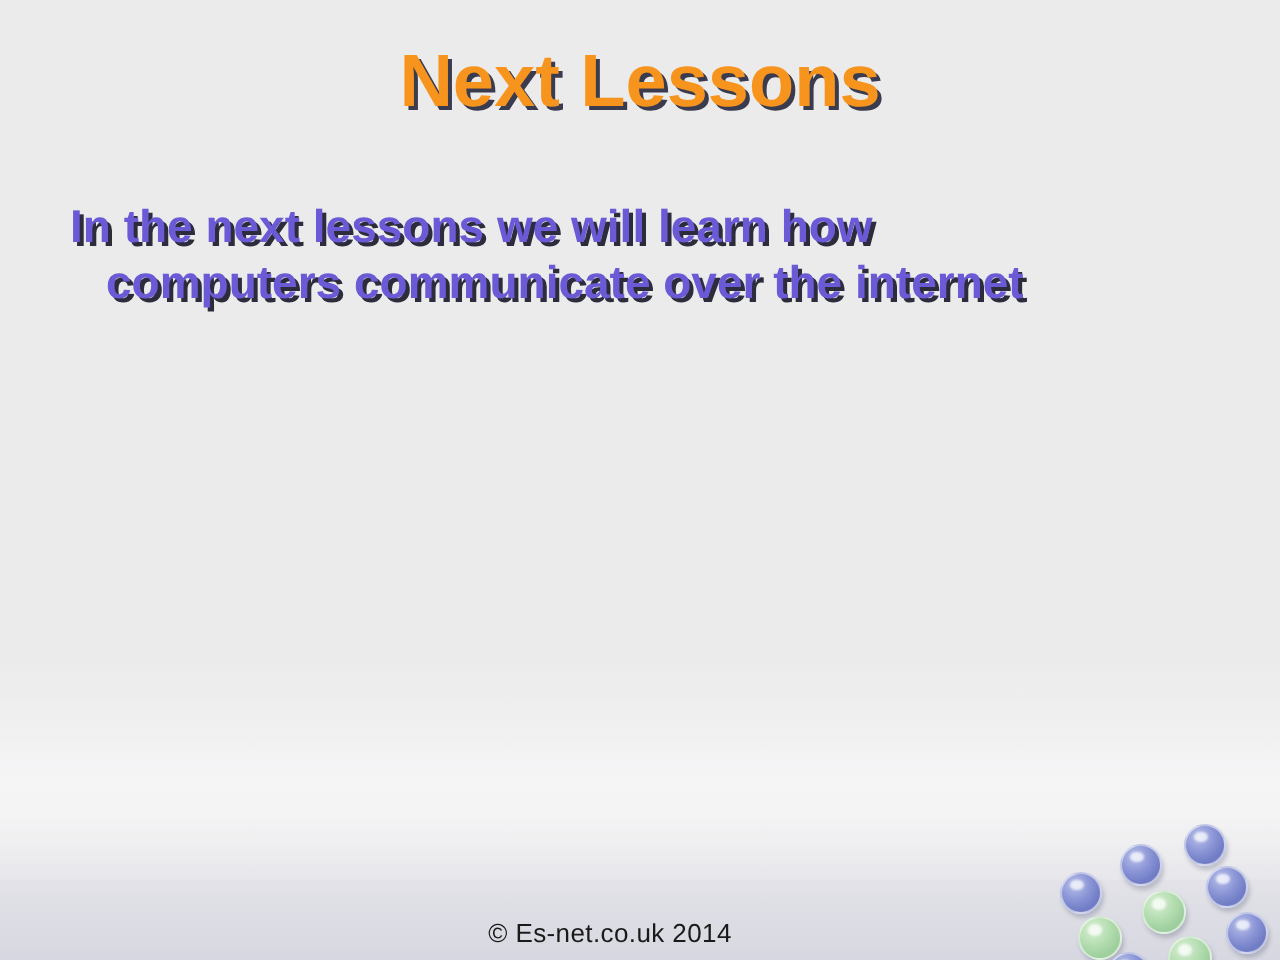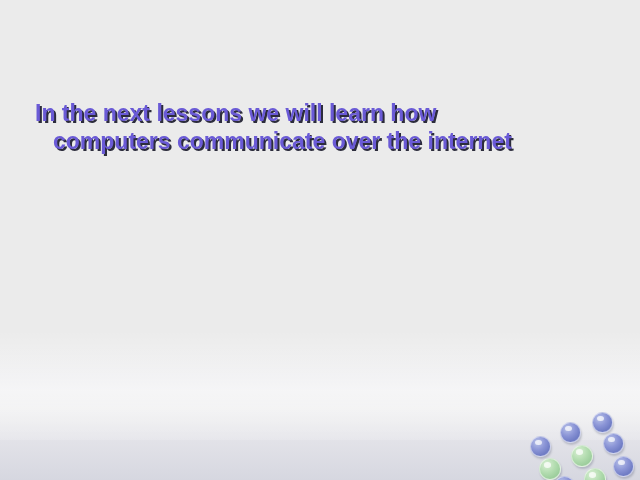--- a/index.html
+++ b/index.html
@@ -127,25 +127,27 @@
     border: 1px solid rgba(255,255,255,0.55);
   }
 </style>
 </head>
 <body>
 
 <div class="slide">
 
   <div class="slide-sheen"></div>
 
+  <div class="title">Next Lessons</div>
 
   <div class="body-block">
     <p class="body-text">In the next lessons we will learn how computers communicate over the internet</p>
   </div>
 
+  <div class="footer">© Es-net.co.uk 2014</div>
 
   <div class="spheres">
       <div class="sphere blue" style="left: 62px; top: 2px; width: 19px; height: 19px;"></div>
       <div class="sphere blue" style="left: 30px; top: 12px; width: 19px; height: 19px;"></div>
       <div class="sphere blue" style="left: 73px; top: 23px; width: 19px; height: 19px;"></div>
       <div class="sphere blue" style="left: 0px; top: 26px; width: 19px; height: 19px;"></div>
       <div class="sphere green" style="left: 41px; top: 35px; width: 20px; height: 20px;"></div>
       <div class="sphere green" style="left: 9px; top: 48px; width: 20px; height: 20px;"></div>
       <div class="sphere blue" style="left: 83px; top: 46px; width: 19px; height: 19px;"></div>
       <div class="sphere green" style="left: 54px; top: 58px; width: 20px; height: 20px;"></div>

